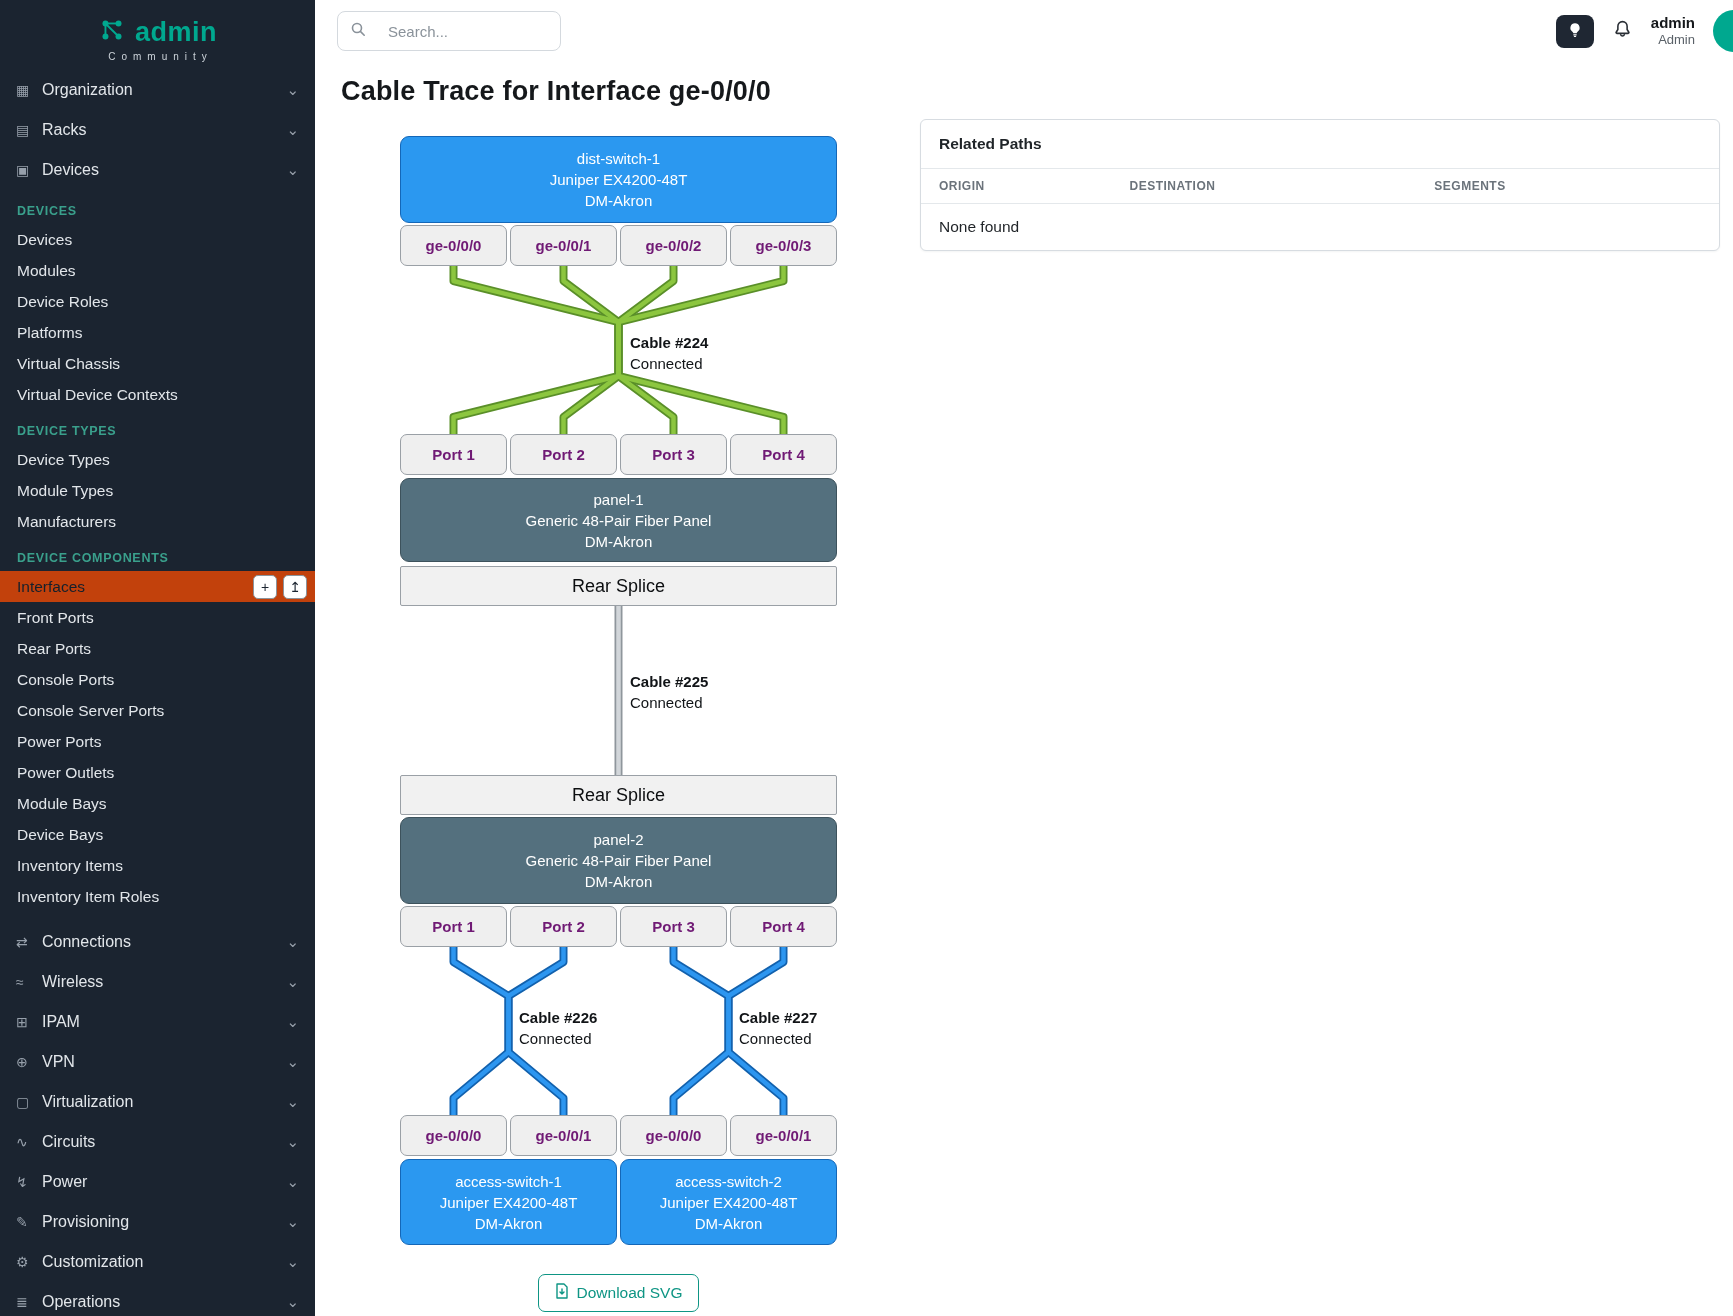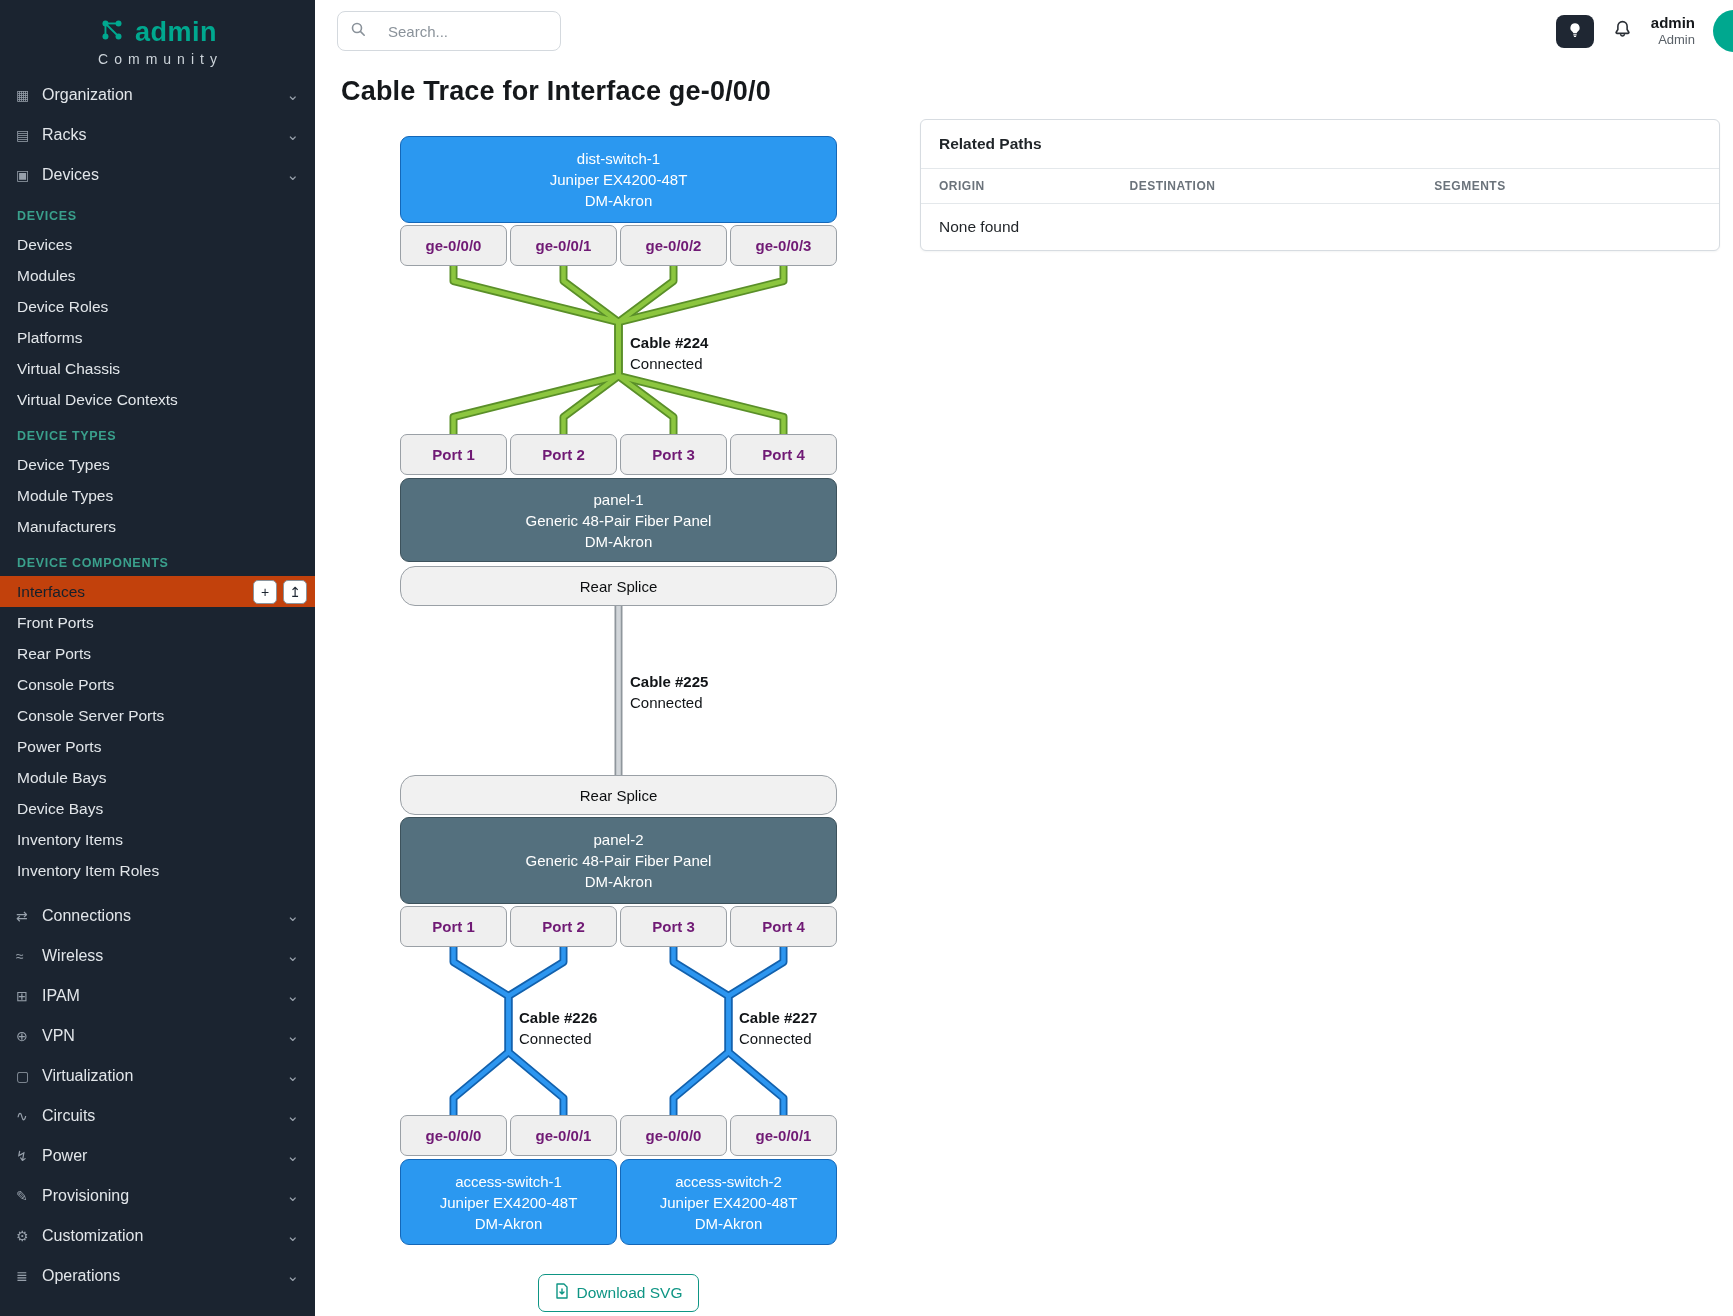--- a/index.html
+++ b/index.html
@@ -5,21 +5,21 @@
   * { box-sizing: border-box; margin: 0; padding: 0; }
   html,body { width:1733px; height:1316px; overflow:hidden; }
   body { font-family:"Liberation Sans", sans-serif; background:#fff; color:#1a1e22; }
   .app { display:flex; width:1733px; height:1316px; }
 
   
   .sidebar { width:315px; flex-shrink:0; background:#1b2430; color:#e2e6ea; overflow:hidden; }
   .logo-block { padding:16px 10px 8px; text-align:center; }
   .brand-row { display:flex; align-items:center; justify-content:center; gap:9px; }
   .brand-name { color:#00a88f; font-size:27px; font-weight:bold; letter-spacing:.5px; }
-  .brand-sub { margin-top:3px; font-size:14px; letter-spacing:6px; color:#cdd4da; padding-left:6px; }
+  .brand-sub { margin-top:3px; font-size:10px; letter-spacing:6px; color:#cdd4da; padding-left:6px; }
   .nav-group { display:flex; align-items:center; height:40px; padding:0 16px; font-size:16px; cursor:pointer; }
   .gicon { width:26px; color:#97a0ab; font-size:14px; flex-shrink:0; }
   .chevron { margin-left:auto; color:#9aa3ad; font-size:15px; }
   .section-title { padding:14px 17px 6px; font-size:12.5px; font-weight:bold; letter-spacing:.7px; color:#3aa08c; }
   .nav-item { display:flex; align-items:center; height:31px; padding:0 8px 0 17px; font-size:15.5px; color:#e2e6ea; cursor:pointer; }
   .nav-item.active { background:#c2410c; color:#14202c;align-items:center; }
   .nav-item.active .item-label { font-weight:normal; }
   .mini-btn { width:24px; height:24px; margin-left:6px; border:1px solid #8b949c; border-radius:5px;
               background:#fff; color:#1b2430; font-size:14px; line-height:1;
               display:flex; align-items:center; justify-content:center; cursor:pointer; }
@@ -63,22 +63,22 @@
           display:flex; flex-direction:column; justify-content:center; gap:4px; cursor:pointer; }
   .node.blue { background:#2b98f0; border:1px solid #1467b8; }
   .node.slate { background:#54707e; border:1px solid #3d525c; }
   .n-name { font-weight:normal; font-size:15px; }
   .n-line { font-size:15px; }
 
   .port { position:absolute; z-index:1; height:41px; width:107px; background:#efefef; border:1px solid #9aa0a6;
           border-radius:7px; display:flex; align-items:center; justify-content:center;
           font-weight:bold; font-size:15px; color:#701a75; cursor:pointer; }
   .splice { position:absolute; z-index:1; height:40px; width:437px; left:0; background:#f1f1f1; border:1px solid #9aa0a6;
-            border-radius:15px; display:flex; align-items:center; justify-content:center;
-            font-size:15px; font-weight:500; color:#0c0e10; cursor:pointer; }
+            border-radius:2px; display:flex; align-items:center; justify-content:center;
+            font-size:18px; font-weight:500; color:#0c0e10; cursor:pointer; }
 
   .cable-label { position:absolute; z-index:2; line-height:21px; font-size:15px; color:#111417; cursor:pointer; }
   .cable-id { font-weight:bold; }
 
   .download-btn { margin:26px auto 0; display:flex; align-items:center; gap:8px; padding:8px 16px;
                   background:#fff; border:1px solid #0e9584; border-radius:7px; color:#0e9584;
                   font-size:15.5px; font-family:"Liberation Sans",sans-serif; cursor:pointer; }
 </style>
 </head>
 <body>
@@ -169,20 +169,23 @@
         <span class="item-label">Rear Ports</span>
       </div>
     <div class="nav-item">
         <span class="item-label">Console Ports</span>
       </div>
     <div class="nav-item">
         <span class="item-label">Console Server Ports</span>
       </div>
     <div class="nav-item">
         <span class="item-label">Power Ports</span>
+      </div>
+    <div class="nav-item">
+        <span class="item-label">Power Outlets</span>
       </div>
     <div class="nav-item">
         <span class="item-label">Module Bays</span>
       </div>
     <div class="nav-item">
         <span class="item-label">Device Bays</span>
       </div>
     <div class="nav-item">
         <span class="item-label">Inventory Items</span>
       </div>

